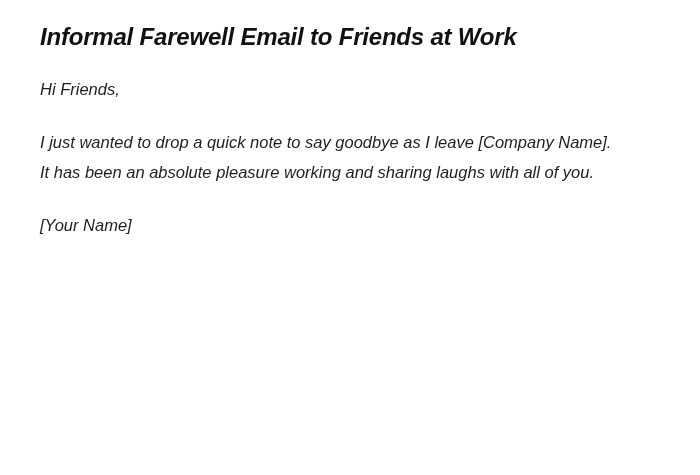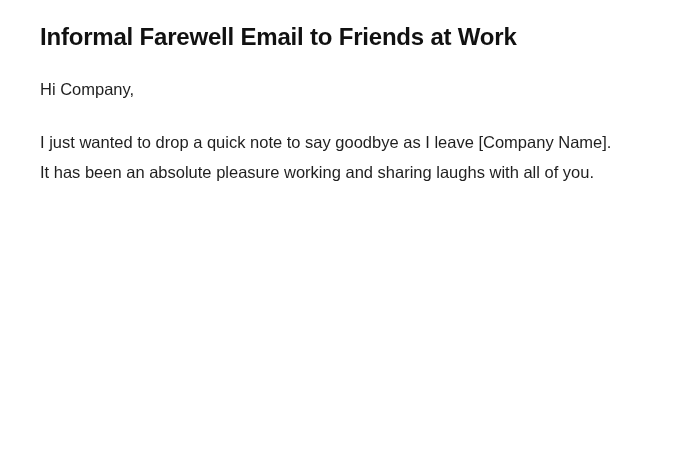--- a/index.html
+++ b/index.html
@@ -13,20 +13,21 @@
     font-family: "Liberation Sans", sans-serif;
     color: #1a1a1a;
     overflow: hidden;
   }
   .page {
     box-sizing: border-box;
     width: 700px;
     height: 475px;
     padding: 22px 40px 0 40px;
     background: #ffffff;
+    font-style: italic;
   }
   .doc-title {
     font-size: 24px;
     font-weight: bold;
     line-height: 1.25;
     letter-spacing: -0.2px;
     color: #111111;
     margin: 0 0 22px 0;
   }
   .para {
@@ -38,15 +39,16 @@
   }
   .para:last-child {
     margin-bottom: 0;
   }
 </style>
 </head>
 <body>
 
 <div class="page">
   <h1 class="doc-title">Informal Farewell Email to Friends at Work</h1>
-  <p class="para">Hi Company,</p>
+  <p class="para">Hi Friends,</p>
   <p class="para">I just wanted to drop a quick note to say goodbye as I leave [Company Name]. It has been an absolute pleasure working and sharing laughs with all of you.</p>
+  <p class="para">[Your Name]</p>
 </div>
 
 </body></html>

